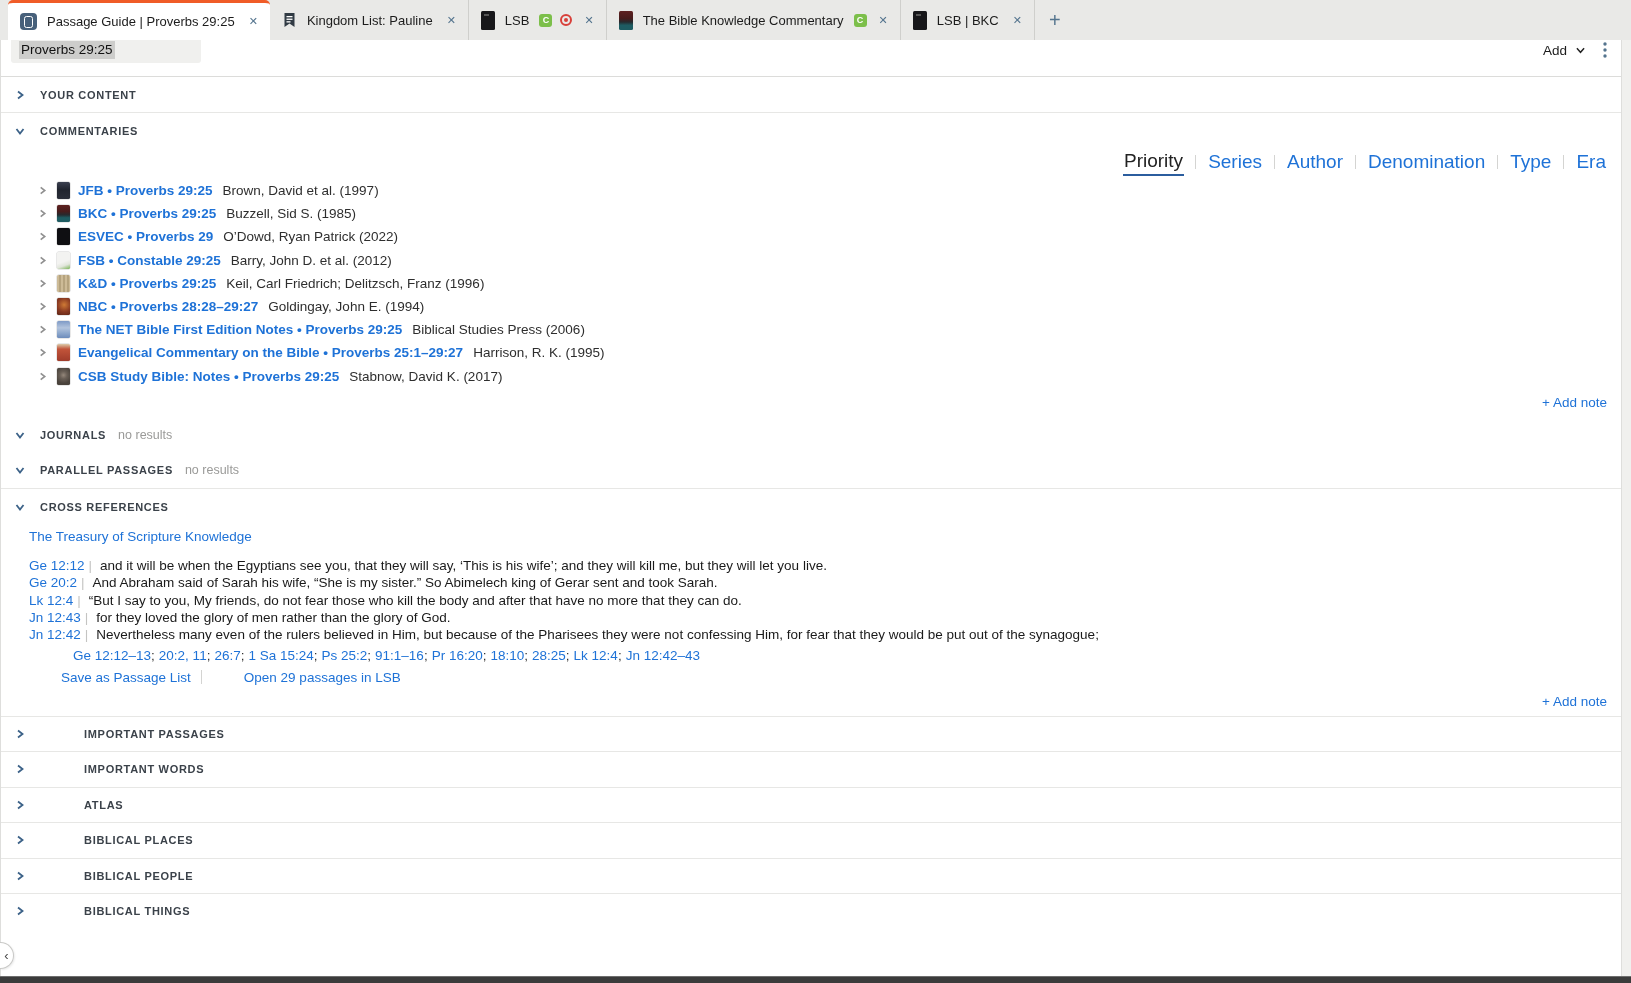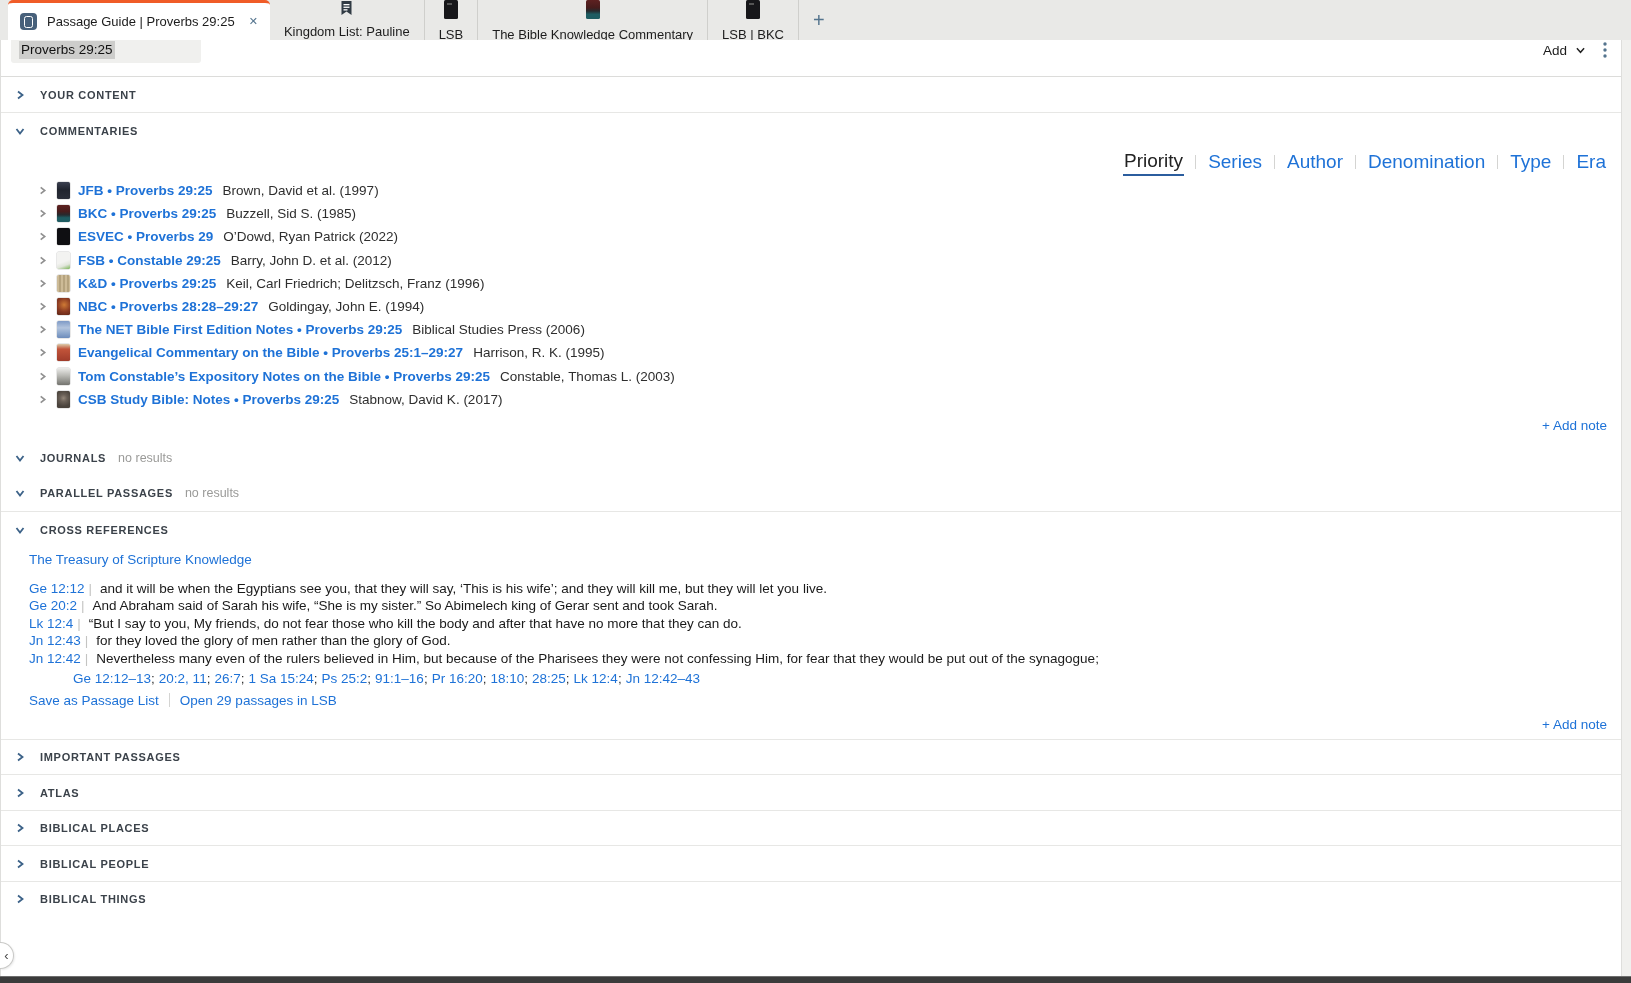--- a/index.html
+++ b/index.html
@@ -4,21 +4,21 @@
 <style>
   * { margin:0; padding:0; box-sizing:border-box; }
   html,body { width:1631px; height:983px; overflow:hidden;
     font-family:"Liberation Sans","DejaVu Sans",sans-serif; background:#e9e9e7; }
   .window { position:relative; width:1631px; height:983px; background:#e9e9e7; }
 
   
   .tabbar { height:40px; display:flex; align-items:stretch; padding-left:8px; background:#e9e9e7; }
   .tab { display:flex; align-items:center; gap:8px; padding:0 12px; font-size:13px; color:#1c1c1c;
          cursor:pointer; position:relative; white-space:nowrap; }
-  .tab:not(.active) { border-right:1px solid #cfcfcc;flex-direction:column; }
+  .tab:not(.active) { border-right:1px solid #cfcfcc; }
   .tab.active { background:#fff; border-radius:5px 5px 0 0; border-top:3px solid var(--accent,#f05c28); padding-top:0; }
   .tab .tablabel { padding:0 2px; }
   .tab .close { color:#54748e; font-size:11px; font-weight:700; margin-left:4px; cursor:pointer; }
   .newtab { display:flex; align-items:center; padding:0 14px; color:#54748e; font-size:20px; font-weight:400; cursor:pointer; }
 
   .tabicon { display:inline-block; flex:none; }
   .icon-passage-guide { width:17px; height:17px; border-radius:4px; background:#47607a; position:relative; }
   .icon-passage-guide::after { content:""; position:absolute; left:4px; top:3px; width:7px; height:10px;
       border:1.6px solid #fff; border-radius:2.5px; }
   .icon-kingdom-list { width:15px; height:16px; }
@@ -78,25 +78,25 @@
   .tsk-link { height:24px; display:flex; align-items:center; padding-left:28px; color:var(--link-blue,#1e72d7);
       font-size:13.5px; cursor:pointer; }
   .verses { margin-top:8px; padding-left:28px; }
   .verse-row { font-size:13.5px; line-height:17.4px; color:#1a1a1a; white-space:nowrap; }
   .vref { color:var(--link-blue,#1e72d7); cursor:pointer; }
   .vbar { color:#c4c4c2; margin:0 8px 0 4px; }
   .ref-line { margin-top:3px; height:18px; padding-left:28px; font-size:13.5px; display:flex; align-items:center; white-space:nowrap;margin-left:44px; }
   .refl { color:var(--link-blue,#1e72d7); cursor:pointer; }
   .refsep { color:#333; margin-right:4px; }
   .actions-line { margin-top:2px; height:21px; padding-left:28px; display:flex; align-items:center; font-size:13.5px; }
-  .action-link { color:var(--link-blue,#1e72d7); cursor:pointer; }
+  .action-link { color:var(--link-blue,#1e72d7); cursor:pointer;margin-left:32px; }
   .actbar { width:1px; height:14px; background:#d4d4d2; margin:0 10px; }
   .xref-addnote { height:28px; display:flex; align-items:center; justify-content:flex-end; padding-right:14px; }
 
-  .bottom-secs .section-row { height:35.5px; border-top:1px solid #e7e7e5; }
+  .bottom-secs .section-row { height:35.5px; border-top:1px solid #e7e7e5;gap:44px; }
 
   
   .bottombar { position:absolute; left:0; right:0; bottom:0; height:7px; background:#3b3b3b; border-top:1px solid #6e6e6e; }
   .collapse-handle { position:absolute; left:0; top:942px; width:14px; height:27px; background:#fff;
       border:1px solid #c9c9c7; border-left:none; border-radius:0 14px 14px 0; display:flex; align-items:center;
       justify-content:center; font-size:13px; color:#4a4a4a; cursor:pointer; box-shadow:1px 1px 2px rgba(0,0,0,.08); }
 </style>
 </head>
 <body>
 
@@ -275,30 +275,20 @@
             <span class="cover" style="background: linear-gradient(rgb(220, 204, 171) 0%, rgb(194, 84, 58) 30%, rgb(160, 60, 43) 100%);"></span>
             <span class="comm-title">Evangelical Commentary on the Bible • Proverbs 25:1–29:27</span>
             <span class="comm-author">Harrison, R. K. (1995)</span>
           </div>
           <div class="comm-row">
             <span class="rowchev">
               <svg width="9" height="9" viewBox="0 0 10 10">
                 <path d="M3 1.5 L7.5 5 L3 8.5" fill="none" stroke="#909090" stroke-width="1.8"></path>
               </svg>
             </span>
-            <span class="cover" style="background: linear-gradient(rgb(236, 236, 234) 0%, rgb(185, 185, 180) 45%, rgb(116, 116, 111) 100%);"></span>
-            <span class="comm-title">Tom Constable’s Expository Notes on the Bible • Proverbs 29:25</span>
-            <span class="comm-author">Constable, Thomas L. (2003)</span>
-          </div>
-          <div class="comm-row">
-            <span class="rowchev">
-              <svg width="9" height="9" viewBox="0 0 10 10">
-                <path d="M3 1.5 L7.5 5 L3 8.5" fill="none" stroke="#909090" stroke-width="1.8"></path>
-              </svg>
-            </span>
             <span class="cover" style="background: radial-gradient(circle at 50% 42%, rgb(148, 135, 122) 0%, rgb(106, 96, 87) 30%, rgb(74, 67, 60) 70%);"></span>
             <span class="comm-title">CSB Study Bible: Notes • Proverbs 29:25</span>
             <span class="comm-author">Stabnow, David K. (2017)</span>
           </div>
         </div>
       <div class="addnote-row">
         <span class="addnote">+ Add note</span>
       </div>
     </div>
 
@@ -383,20 +373,28 @@
             </svg>
           </span>
           <span class="seclabel">IMPORTANT PASSAGES</span>
         </div>
         <div class="section-row">
           <span class="chev">
             <svg width="10" height="10" viewBox="0 0 10 10">
               <path d="M3 1.5 L7.5 5 L3 8.5" fill="none" stroke="#3c6288" stroke-width="1.8"></path>
             </svg>
           </span>
+          <span class="seclabel">IMPORTANT WORDS</span>
+        </div>
+        <div class="section-row">
+          <span class="chev">
+            <svg width="10" height="10" viewBox="0 0 10 10">
+              <path d="M3 1.5 L7.5 5 L3 8.5" fill="none" stroke="#3c6288" stroke-width="1.8"></path>
+            </svg>
+          </span>
           <span class="seclabel">ATLAS</span>
         </div>
         <div class="section-row">
           <span class="chev">
             <svg width="10" height="10" viewBox="0 0 10 10">
               <path d="M3 1.5 L7.5 5 L3 8.5" fill="none" stroke="#3c6288" stroke-width="1.8"></path>
             </svg>
           </span>
           <span class="seclabel">BIBLICAL PLACES</span>
         </div>

